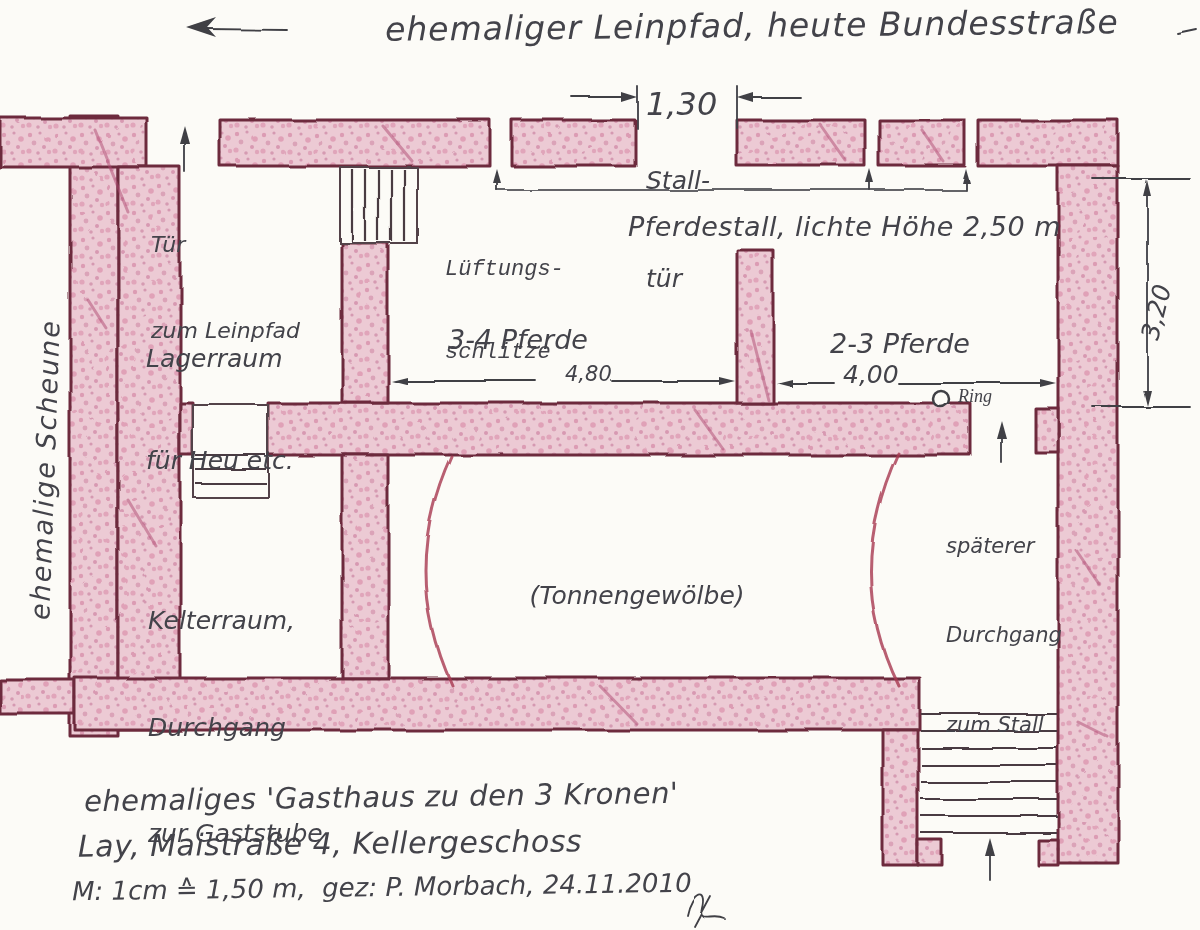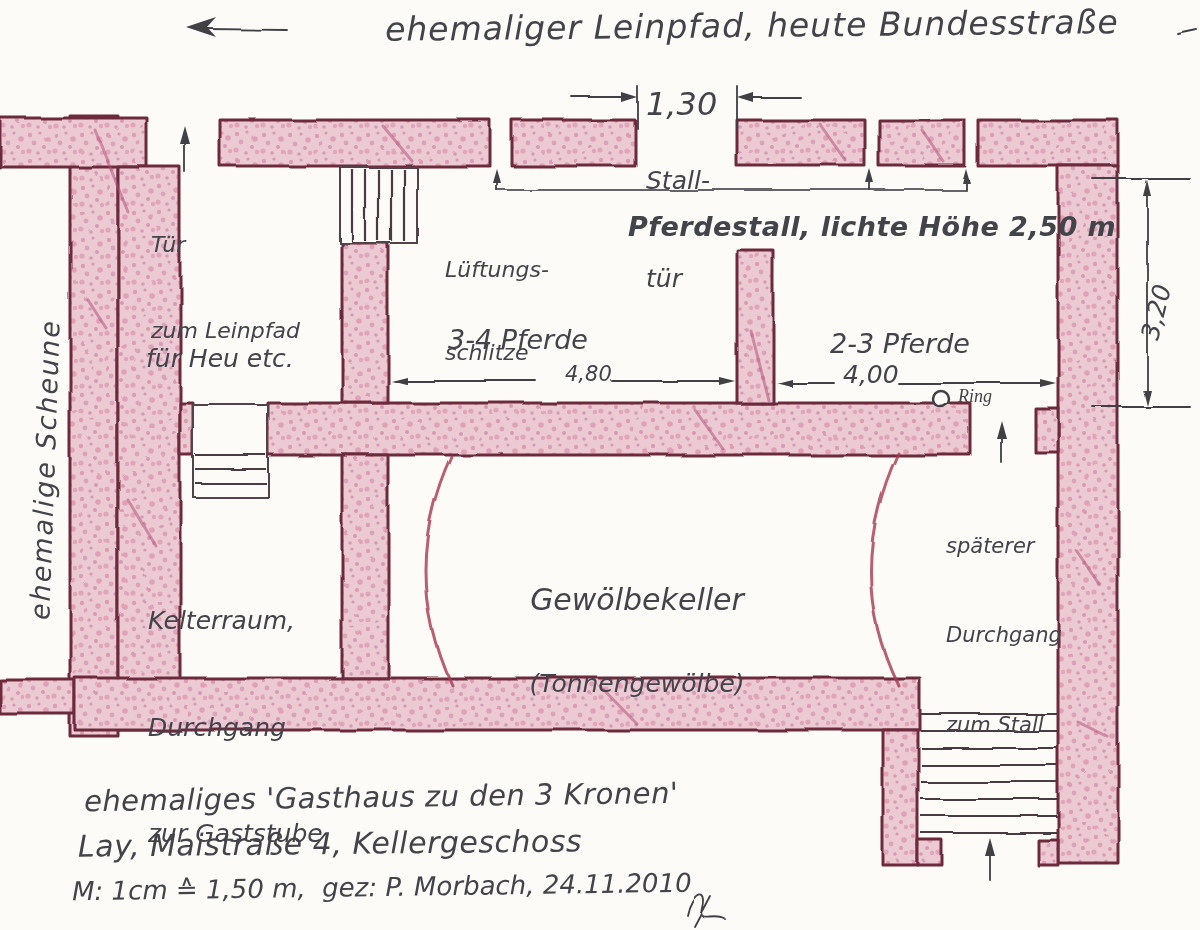--- a/index.html
+++ b/index.html
@@ -192,29 +192,30 @@
   <div>Stall-</div>
   <div>tür</div>
 </div>
 
 <div class="hw" style="left:151px;top:174px;font-size:22px;">
   <div>Tür</div>
   <div>zum Leinpfad</div>
 </div>
 
 <div class="hw" style="left:146px;top:274px;font-size:25px;line-height:1.36;">
+  <div>Lagerraum</div>
   <div>für Heu etc.</div>
 </div>
 
-<div class="hw" style="left:445px;top:201px;font-size:22px;line-height:1.25;">
+<div class="hw" style="left:445px;top:201px;font-size:22px;line-height:1.25;font-family:Liberation Mono, monospace;">
   <div>Lüftungs-</div>
   <div>schlitze</div>
 </div>
 
-<div class="hw" style="left:628px;top:209px;font-size:27px;letter-spacing:0.5px;font-weight:bold;">Pferdestall, lichte Höhe 2,50 m</div>
+<div class="hw" style="left:628px;top:209px;font-size:27px;letter-spacing:0.5px;">Pferdestall, lichte Höhe 2,50 m</div>
 
 <div class="hw" style="left:448px;top:322px;font-size:27px;">3-4 Pferde</div>
 
 <div class="hw" style="left:830px;top:326px;font-size:27px;">2-3 Pferde</div>
 
 <div class="hw" style="left:542px;top:361px;font-size:21px;margin-left:23px;">4,80</div>
 
 <div class="hw" style="left:843px;top:359px;font-size:25px;">4,00</div>
 
 <div class="hw" style="left:958px;top:385px;font-size:18px;font-family:Liberation Serif, serif;">Ring</div>
@@ -229,21 +230,20 @@
   <div>zum Stall</div>
 </div>
 
 <div class="hw" style="left:148px;top:532px;font-size:25px;line-height:1.42;">
   <div>Kelterraum,</div>
   <div>Durchgang</div>
   <div>zur Gaststube</div>
 </div>
 
 <div class="hw" style="left:512px;top:538px;width:250px;text-align:center;">
-  <div style="font-size:30px;margin-bottom:8px;">Gewölbekeller</div>
   <div style="font-size:25px;">(Tonnengewölbe)</div>
 </div>
 
 <div class="hw" style="left:933px;top:876px;width:115px;text-align:center;font-size:24px;line-height:1.2;">
   
   
 </div>
 
 <div class="hw" style="left:84px;top:779px;font-size:29px;letter-spacing:0.5px;transform:rotate(-0.8deg);">ehemaliges 'Gasthaus zu den 3 Kronen'</div>
 <div class="hw" style="left:78px;top:824px;font-size:30px;letter-spacing:0.5px;transform:rotate(-0.6deg);">Lay, Maistraße 4, Kellergeschoss</div>

